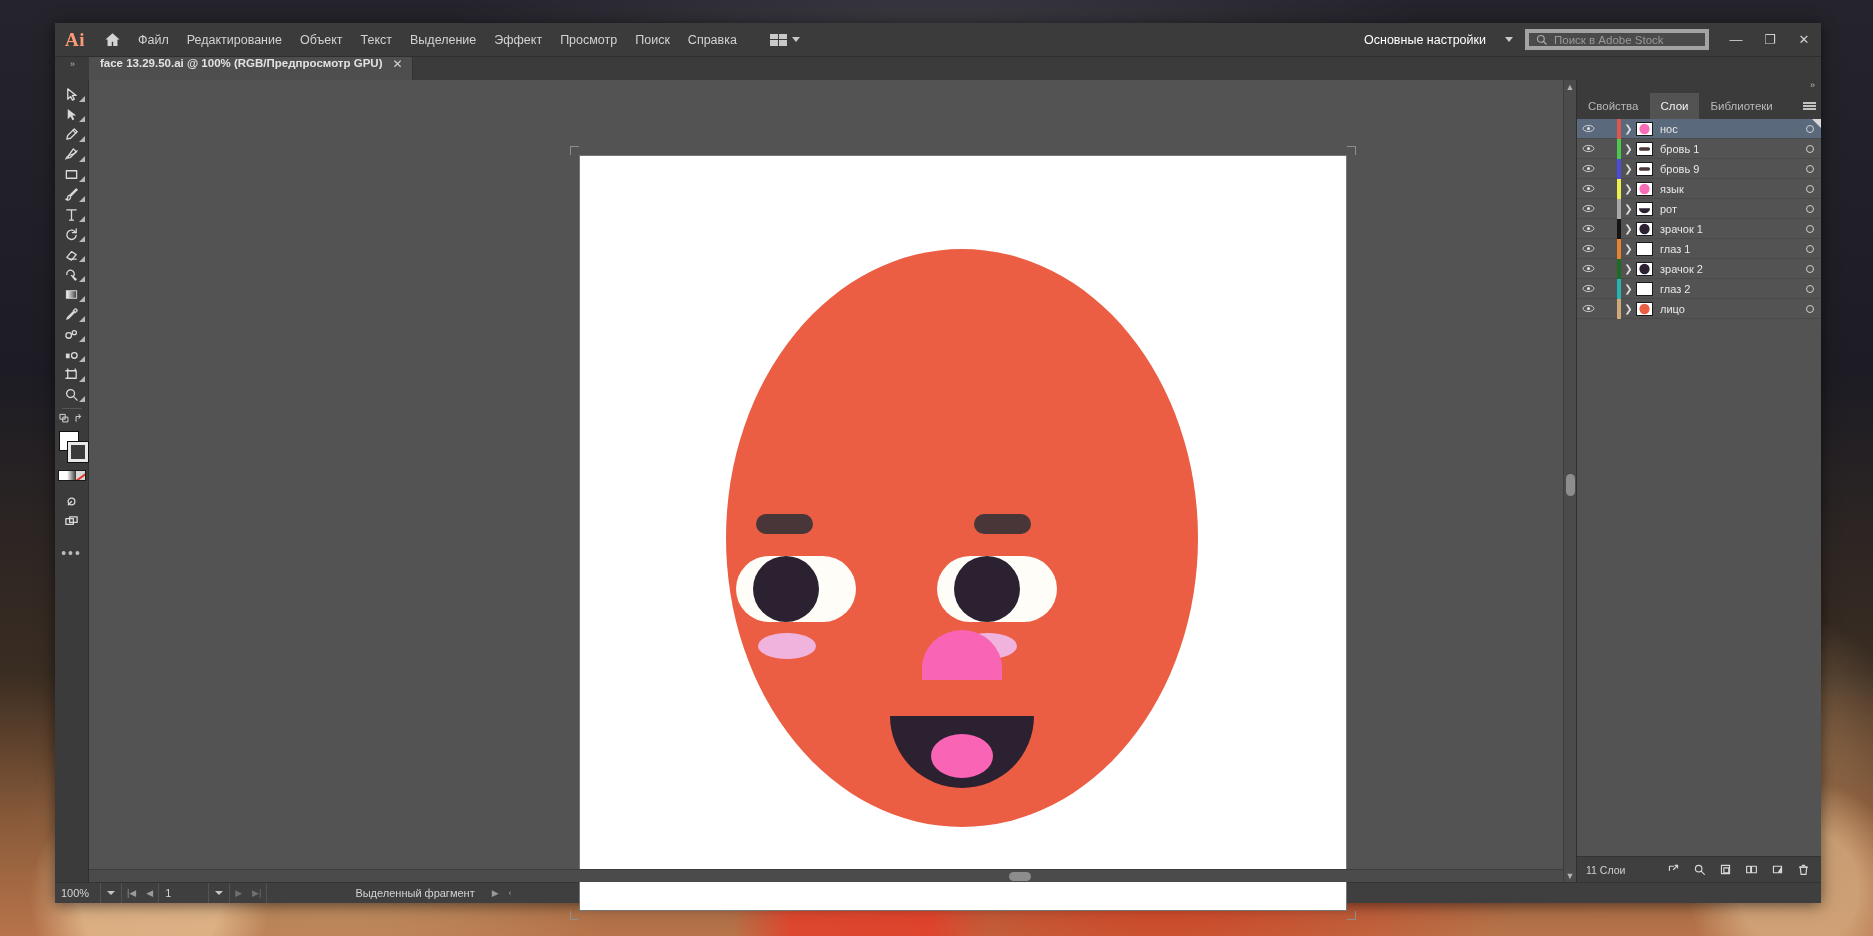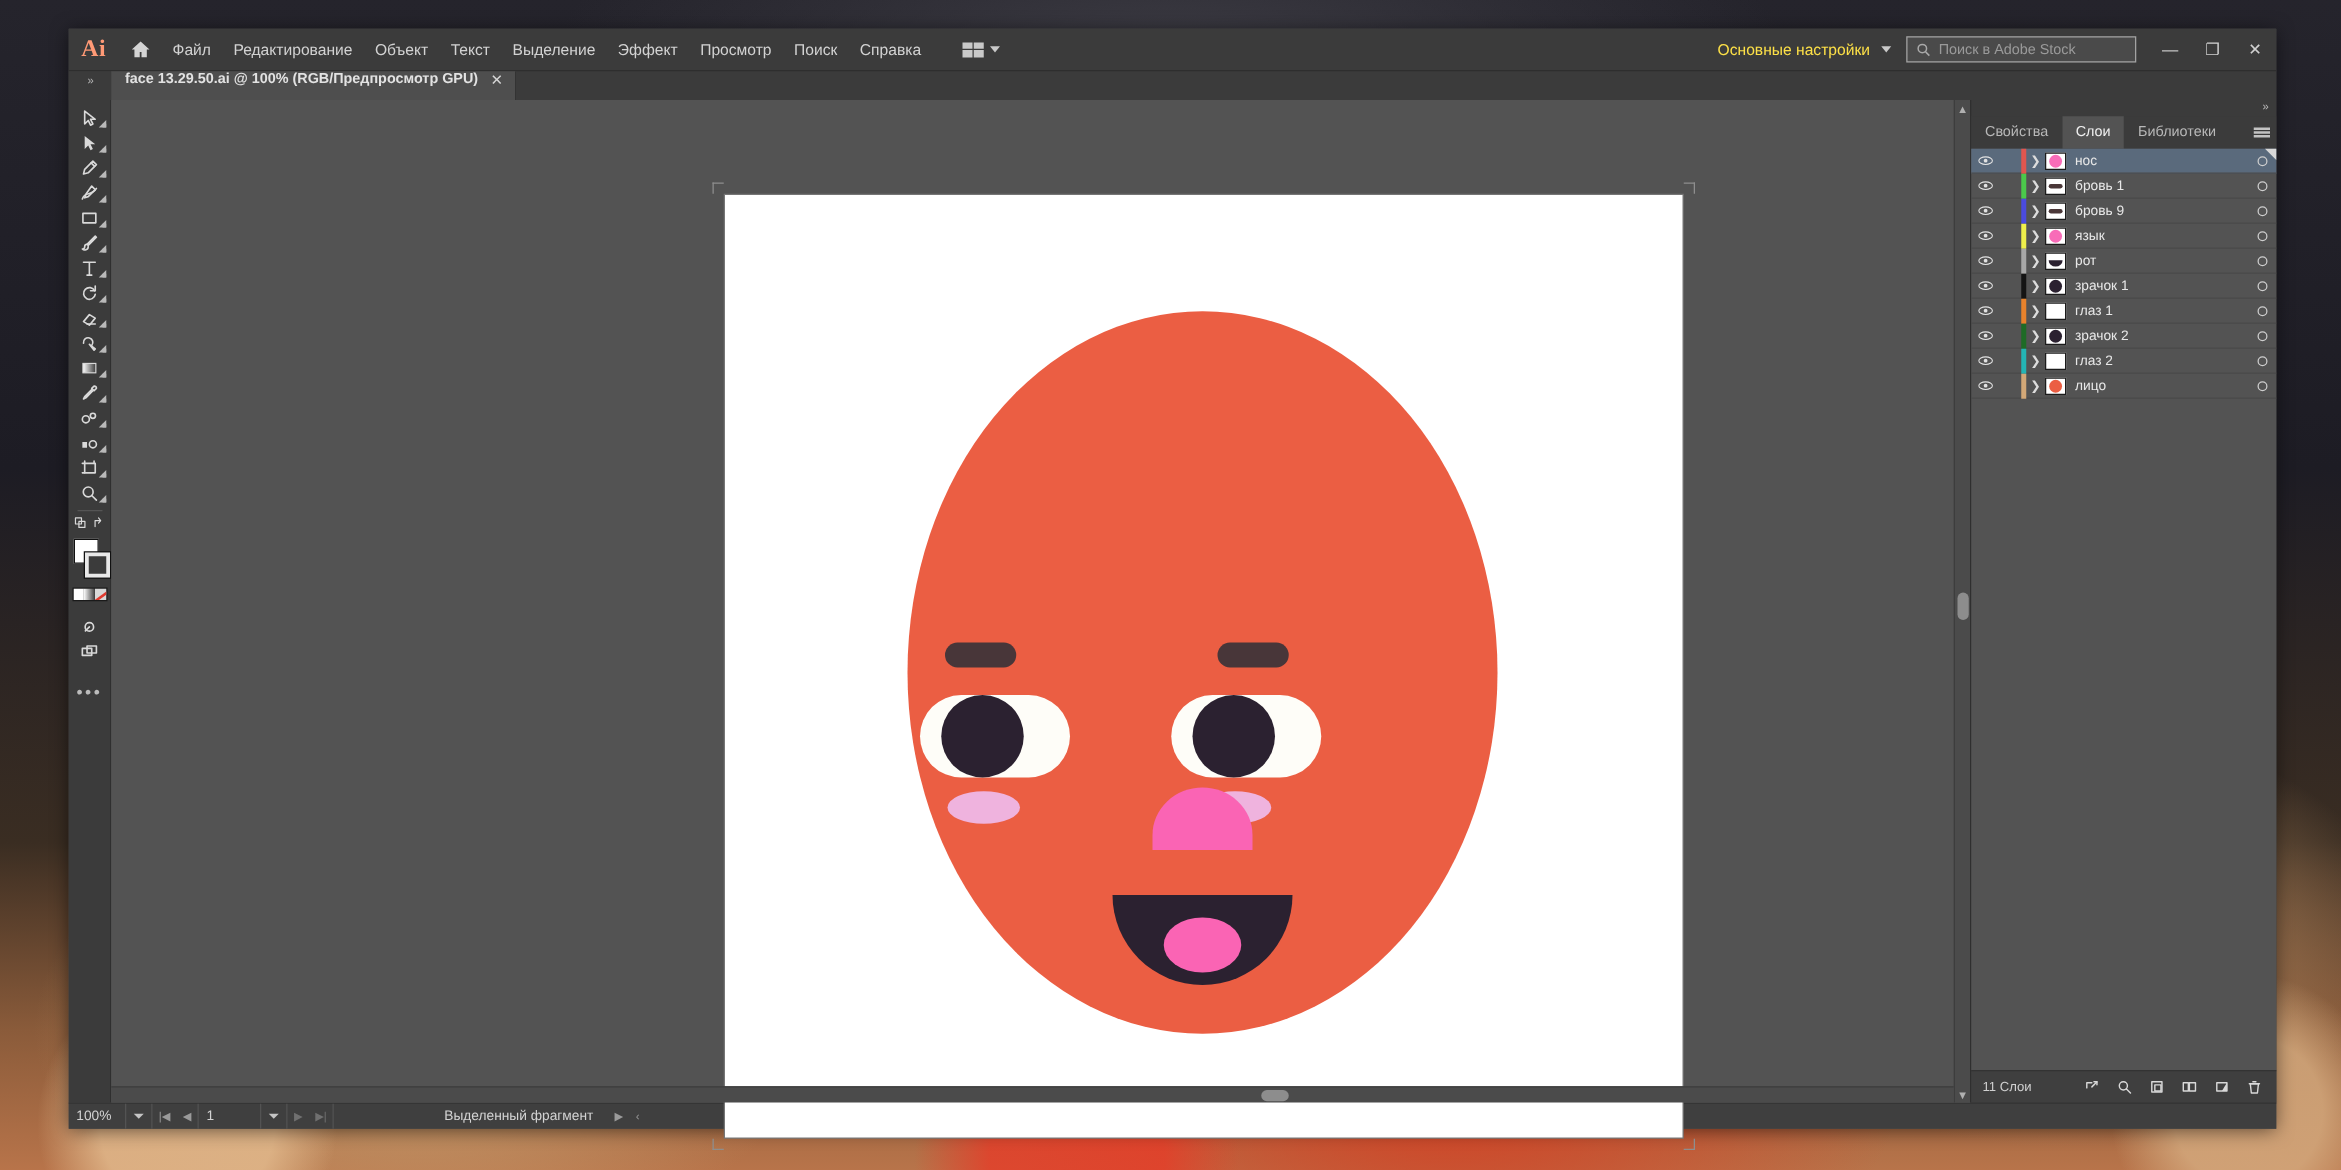--- a/index.html
+++ b/index.html
@@ -71,26 +71,26 @@
   }
   .arr-grid { width: 17px; height: 12px; display: grid;
     grid-template-columns: 1fr 1fr; grid-template-rows: 1fr 1fr; gap: 1.5px; }
   .arr-grid i { background: #c9c9c9; display: block; }
   .chev { width: 0;height:0;border-left:4px solid transparent;border-right:4px solid transparent;border-top:5px solid #c9c9c9; }
 
   #menu-right {
     margin-left: auto; display: flex; align-items: center; height: 100%;
   }
   #workspace-switch {
-    display: flex; align-items: center; gap: 9px;
-    color: #fde047; font-size: 12.5px; padding: 0 12px; text-align: right;
+    display: flex; align-items: center; gap: 19px;
+    color: #ffffff; font-size: 12.5px; padding: 0 12px; text-align: right;
   }
   #stock-search {
     display: flex; align-items: center; gap: 6px;
-    background: #4a4a4a; border: 1px solid #a3a3a3;
+    background: #4a4a4a; border: 4px solid #a3a3a3;
     height: 21px; width: 184px; padding: 0 7px; margin-right: 10px;
   }
   #stock-search svg { width: 12px; height: 12px; fill: none; stroke: #a9a9a9; stroke-width: 1.6; }
   #stock-search span { color: #9a9a9a; font-size: 11.5px; }
 
   .win-btn {
     width: 34px; height: 33px;
     display: flex; align-items: center; justify-content: center;
     color: #d0d0d0; font-size: 13px;
   }

